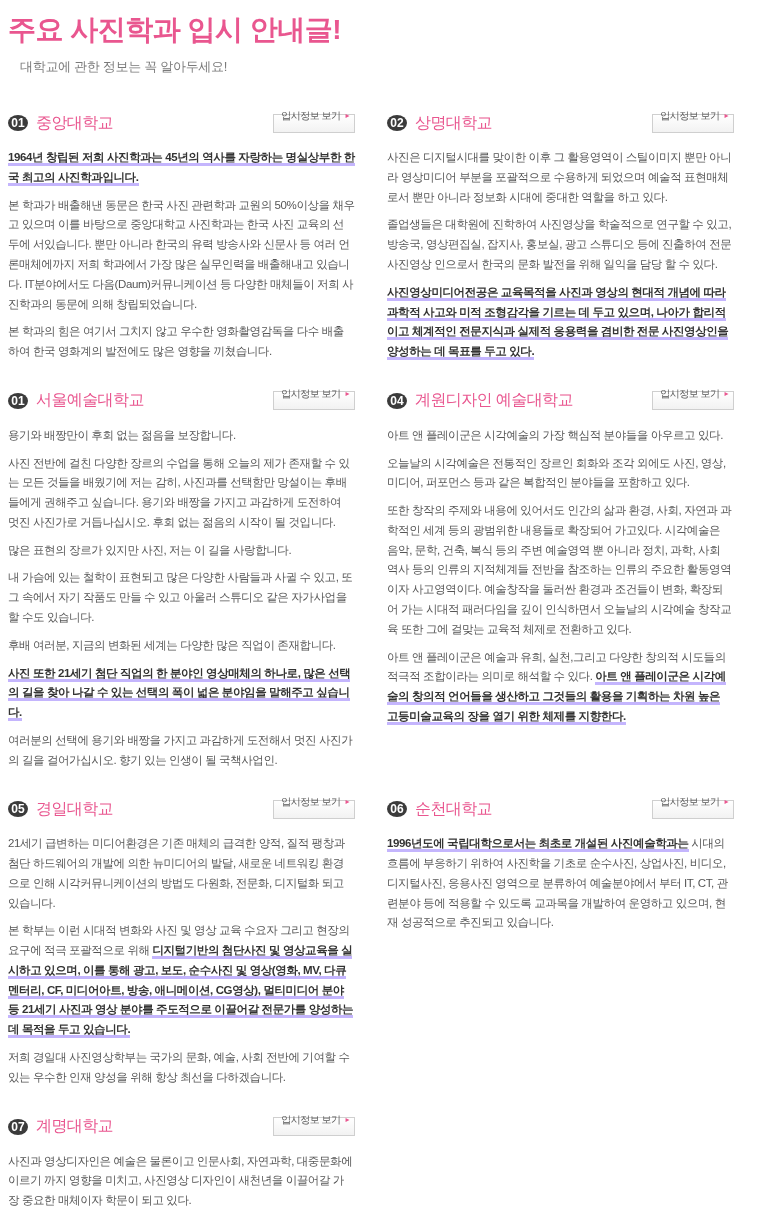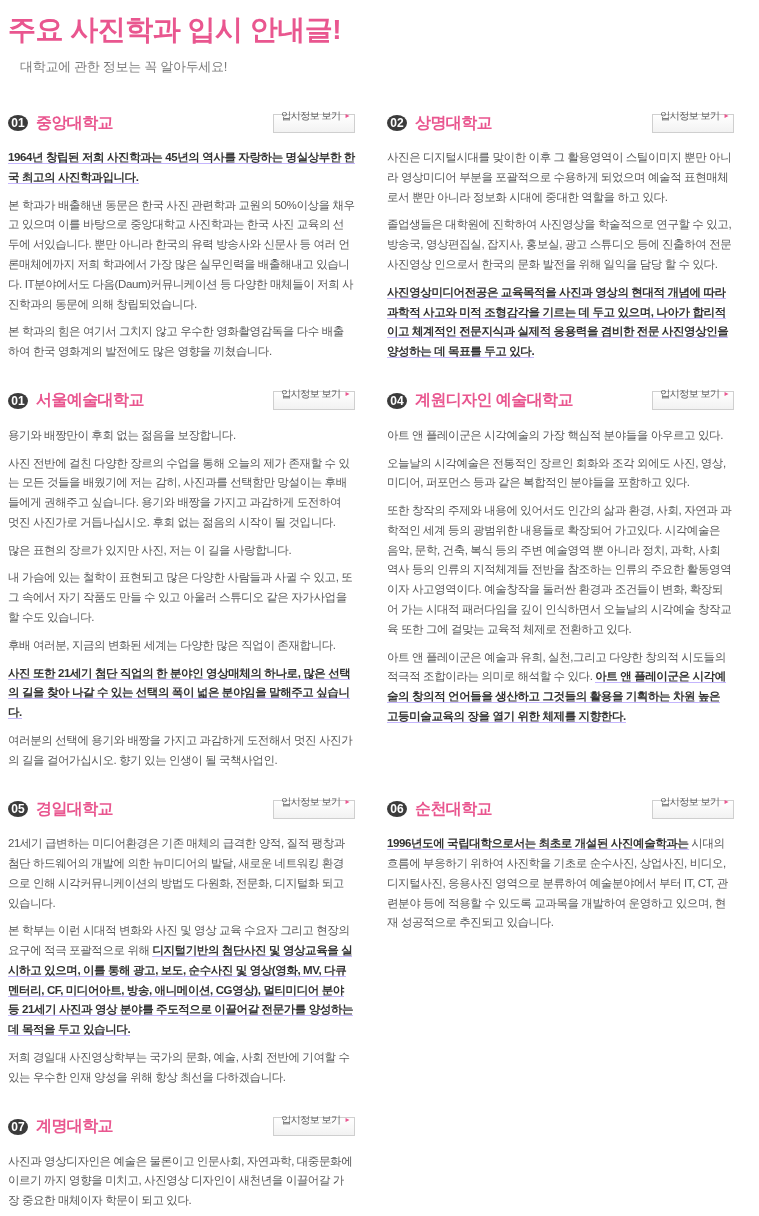--- a/index.html
+++ b/index.html
@@ -73,21 +73,21 @@
     font-weight: bold;
     display: flex;
     align-items: center;
     justify-content: center;
     flex: 0 0 auto;
     margin-right: 8px;
     letter-spacing: 0;
   }
   .card-title {
     font-size: 16px;
-    font-weight: bold;
+    font-weight: normal;
     color: #e9568f;
     letter-spacing: -0.6px;
     white-space: nowrap;
   }
   .more-btn {
     margin-left: auto;
     display: inline-flex;
     align-items: center;
     height: 19px;
     border: 1px solid #cfcfcf;
@@ -113,21 +113,21 @@
     color: #555555;
     letter-spacing: -0.4px;
   }
   .card-body p {
     margin: 0 0 8px 0;
   }
   .card-body p:last-child { margin-bottom: 0; }
   .card-body .em {
     font-weight: bold;
     color: #333333;
-    border-bottom: 1px solid #c4b5fd;
+    border-bottom: 3px solid #c4b5fd;
   }
 </style>
 </head>
 <body>
 
 <div class="page">
 
   <div class="header">
     <h1 class="header-title"><span class="t1">주요 사진학과 </span><span class="t3">입시 안내글!</span></h1>
     <p class="header-sub">대학교에 관한 정보는 꼭 알아두세요!</p>

